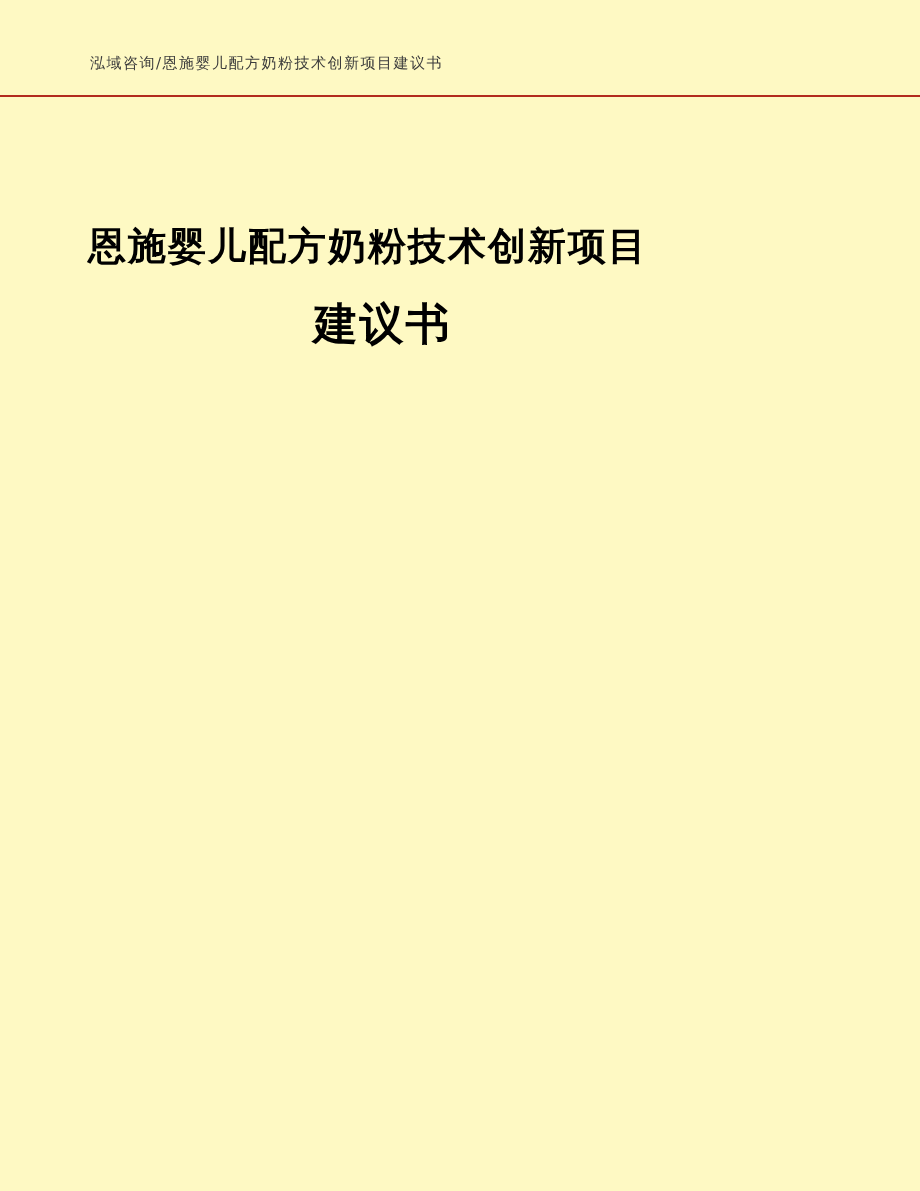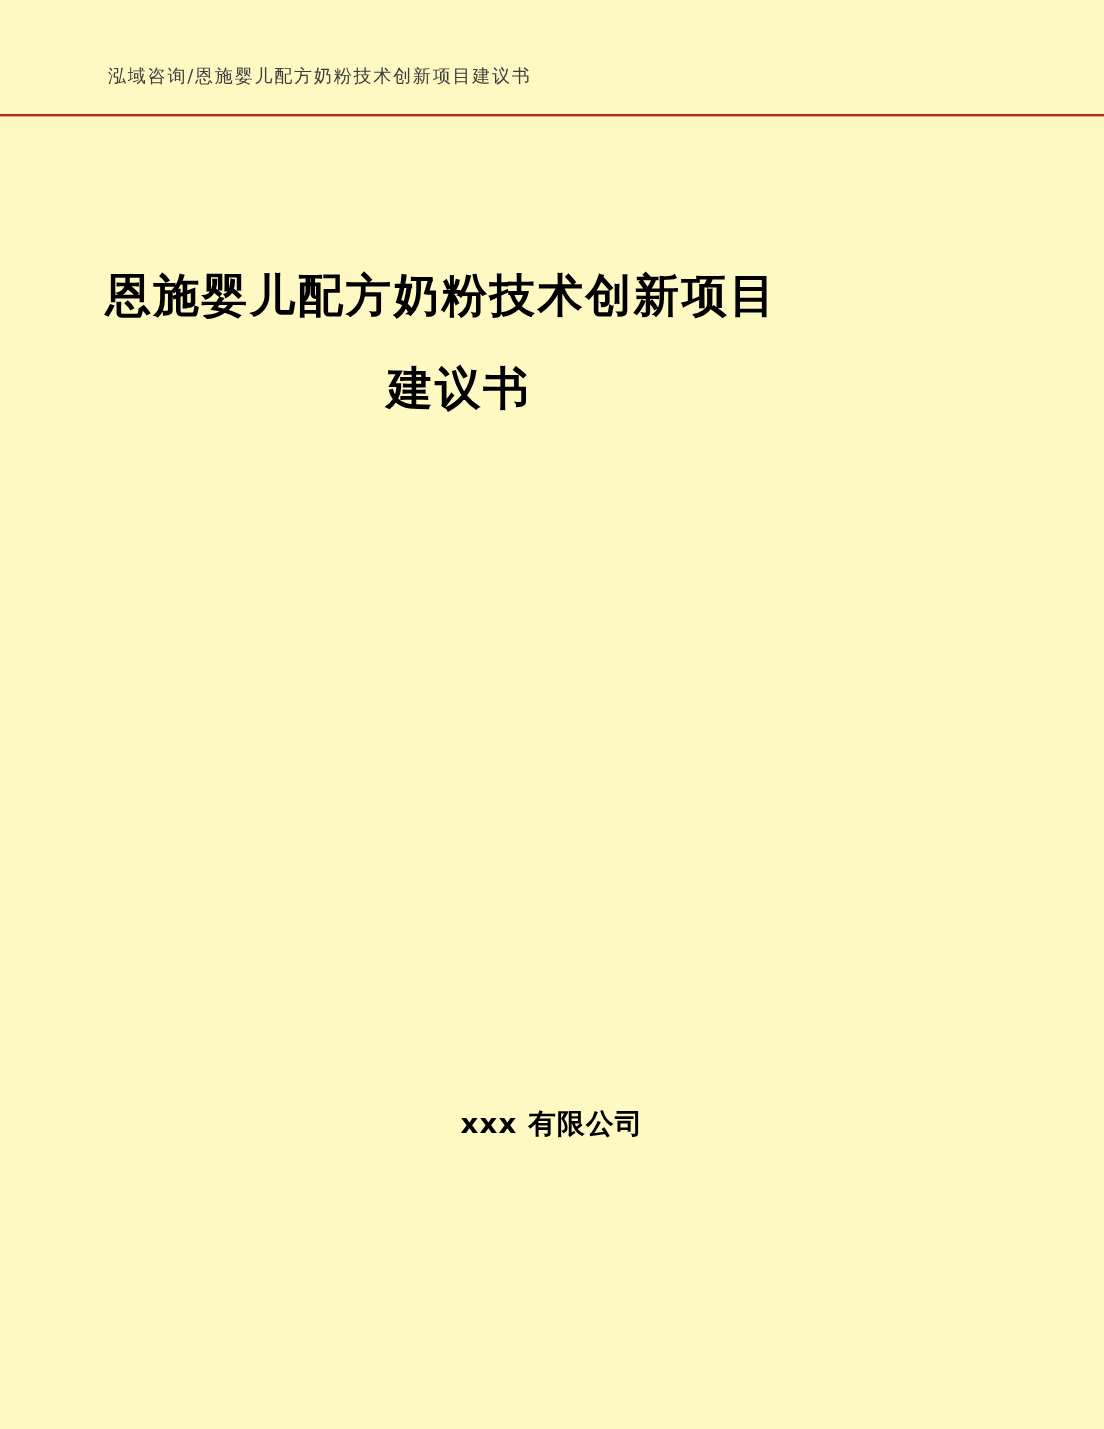--- a/index.html
+++ b/index.html
@@ -49,21 +49,21 @@
     white-space: nowrap;
   }
   .title-line2 {
     position: absolute;
     left: 0;
     top: 302px;
     width: 765px;
     text-align: center;
     font-family: "DejaVu Sans", "Liberation Sans", sans-serif;
     font-weight: bold;
-    font-size: 38px;
+    font-size: 44px;
     line-height: 44px;
     color: #000000;
     letter-spacing: 2px;
     white-space: nowrap;
   }
   .company-name {
     position: absolute;
     left: 0;
     top: 923px;
     width: 920px;
@@ -83,15 +83,14 @@
 <div class="page">
 
   <div class="doc-header">泓域咨询/恩施婴儿配方奶粉技术创新项目建议书</div>
 
   <div class="header-rule" style="background: rgb(178, 43, 30);"></div>
 
   <div class="title-line1">恩施婴儿配方奶粉技术创新项目</div>
 
   <div class="title-line2">建议书</div>
 
-  <div class="company-name">xxx 有限公司</div>
 
 </div>
 
 </body></html>

